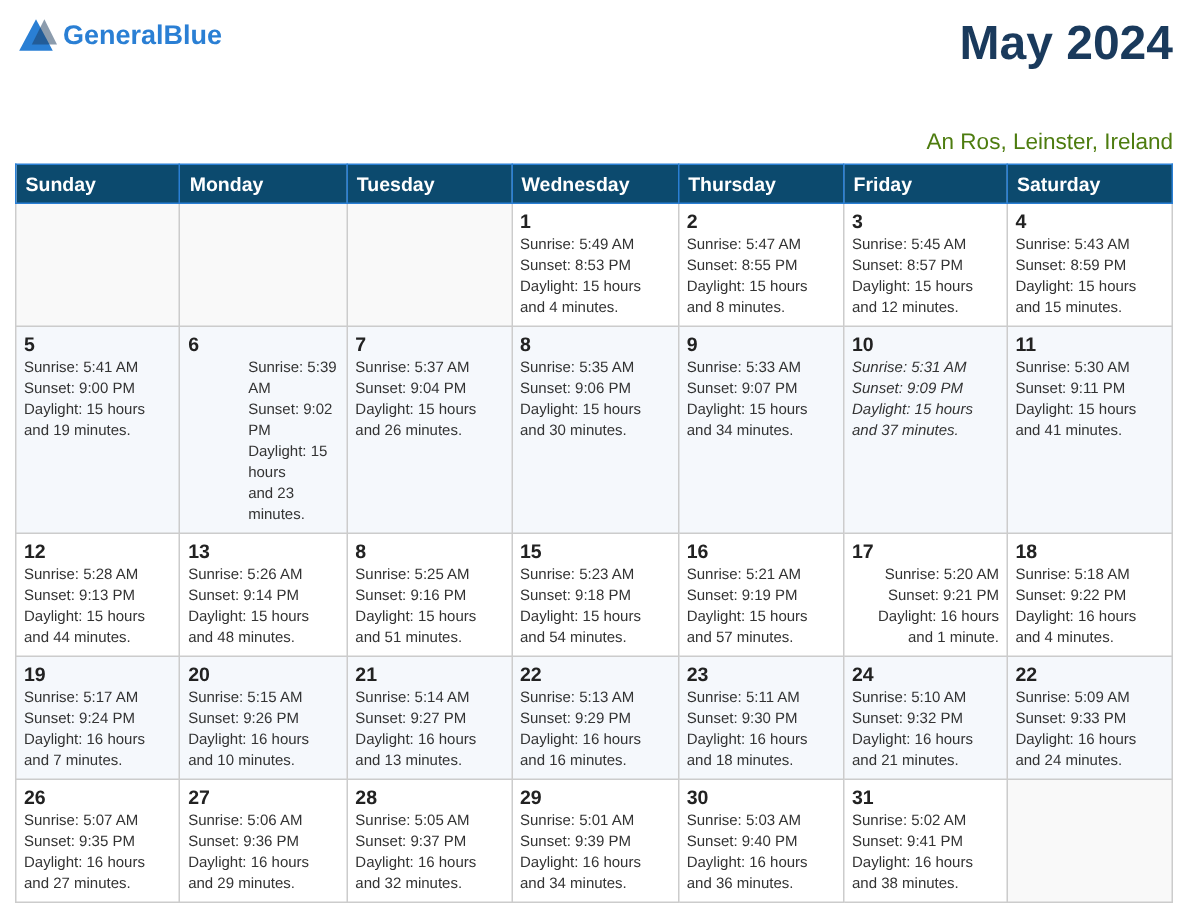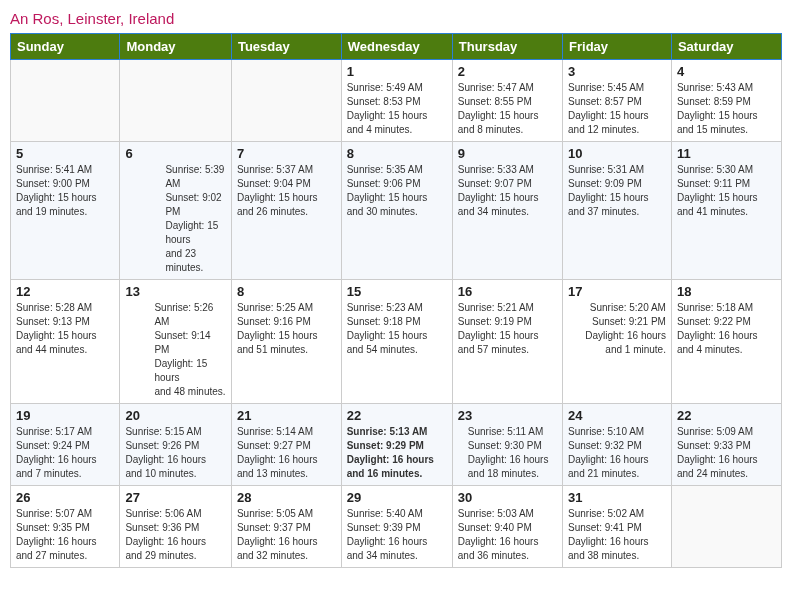--- a/index.html
+++ b/index.html
@@ -37,29 +37,30 @@
     .title-area {
       text-align: right;
     }
     .month-title {
       font-size: 32px;
       font-weight: bold;
       color: #1a3a5c;
     }
     .location-title {
       font-size: 15px;
-      color: #be185d;
+      color: #4d7c0f;
+      margin-top: 39px;
     }
     .calendar {
       width: 100%;
       border-collapse: collapse;
       border: 1px solid #ccc;
     }
     .calendar th {
-      background: #4d7c0f;
+      background: #0c4a6e;
       color: #fff;
       text-align: left;
       padding: 5px 6px;
       font-size: 13px;
       border: 1px solid #2a7fd4;
     }
     .calendar td {
       vertical-align: top;
       padding: 4px 5px;
       border: 1px solid #ccc;
@@ -84,21 +85,31 @@
       line-height: 1.4;
     }
     .empty-cell {
       background: #f9f9f9 !important;
     }
   </style>
 </head>
 <body>
 
 <div class="header-area">
+  <div class="logo">
+    <svg class="logo-icon" viewBox="0 0 40 40">
+      <polygon points="20,4 36,34 4,34" fill="#2a7fd4"></polygon>
+      <polygon points="28,4 40,28 16,28" fill="#1a3a5c" opacity="0.5"></polygon>
+    </svg>
+    <div class="logo-text">
+      <div><span>General</span><span style="color:#2a7fd4">Blue</span></div>
+    </div>
+  </div>
   <div class="title-area">
+    <div class="month-title">May 2024</div>
     <div class="location-title">An Ros, Leinster, Ireland</div>
   </div>
 </div>
 
 <table class="calendar">
   <thead>
     <tr>
     <th>Sunday</th>
         <th>Monday</th>
         <th>Tuesday</th>
@@ -173,21 +184,21 @@
         </td>
         <td>
           <span class="day-number">9</span>
           <div class="day-info" style="white-space: pre-line;">Sunrise: 5:33 AM
 Sunset: 9:07 PM
 Daylight: 15 hours
 and 34 minutes.</div>
         </td>
         <td>
           <span class="day-number">10</span>
-          <div class="day-info" style="white-space: pre-line;">Sunrise: 5:31 AM
+          <div class="day-info" style="white-space: pre-line; font-style: italic;">Sunrise: 5:31 AM
 Sunset: 9:09 PM
 Daylight: 15 hours
 and 37 minutes.</div>
         </td>
         <td>
           <span class="day-number">11</span>
           <div class="day-info" style="white-space: pre-line;">Sunrise: 5:30 AM
 Sunset: 9:11 PM
 Daylight: 15 hours
 and 41 minutes.</div>
@@ -196,21 +207,21 @@
       <tr>
         <td>
           <span class="day-number">12</span>
           <div class="day-info" style="white-space: pre-line;">Sunrise: 5:28 AM
 Sunset: 9:13 PM
 Daylight: 15 hours
 and 44 minutes.</div>
         </td>
         <td>
           <span class="day-number">13</span>
-          <div class="day-info" style="white-space: pre-line; margin-left: 29px;">Sunrise: 5:26 AM
+          <div class="day-info" style="white-space: pre-line;">Sunrise: 5:26 AM
 Sunset: 9:14 PM
 Daylight: 15 hours
 and 48 minutes.</div>
         </td>
         <td>
           <span class="day-number">8</span>
           <div class="day-info" style="white-space: pre-line;">Sunrise: 5:25 AM
 Sunset: 9:16 PM
 Daylight: 15 hours
 and 51 minutes.</div>
@@ -261,28 +272,28 @@
         </td>
         <td>
           <span class="day-number">21</span>
           <div class="day-info" style="white-space: pre-line;">Sunrise: 5:14 AM
 Sunset: 9:27 PM
 Daylight: 16 hours
 and 13 minutes.</div>
         </td>
         <td>
           <span class="day-number">22</span>
-          <div class="day-info" style="white-space: pre-line; font-weight: bold;">Sunrise: 5:13 AM
+          <div class="day-info" style="white-space: pre-line;">Sunrise: 5:13 AM
 Sunset: 9:29 PM
 Daylight: 16 hours
 and 16 minutes.</div>
         </td>
         <td>
           <span class="day-number">23</span>
-          <div class="day-info" style="white-space: pre-line; margin-left: 10px;">Sunrise: 5:11 AM
+          <div class="day-info" style="white-space: pre-line;">Sunrise: 5:11 AM
 Sunset: 9:30 PM
 Daylight: 16 hours
 and 18 minutes.</div>
         </td>
         <td>
           <span class="day-number">24</span>
           <div class="day-info" style="white-space: pre-line;">Sunrise: 5:10 AM
 Sunset: 9:32 PM
 Daylight: 16 hours
 and 21 minutes.</div>
@@ -312,21 +323,21 @@
         </td>
         <td>
           <span class="day-number">28</span>
           <div class="day-info" style="white-space: pre-line;">Sunrise: 5:05 AM
 Sunset: 9:37 PM
 Daylight: 16 hours
 and 32 minutes.</div>
         </td>
         <td>
           <span class="day-number">29</span>
-          <div class="day-info" style="white-space: pre-line;">Sunrise: 5:40 AM
+          <div class="day-info" style="white-space: pre-line;">Sunrise: 5:01 AM
 Sunset: 9:39 PM
 Daylight: 16 hours
 and 34 minutes.</div>
         </td>
         <td>
           <span class="day-number">30</span>
           <div class="day-info" style="white-space: pre-line;">Sunrise: 5:03 AM
 Sunset: 9:40 PM
 Daylight: 16 hours
 and 36 minutes.</div>

